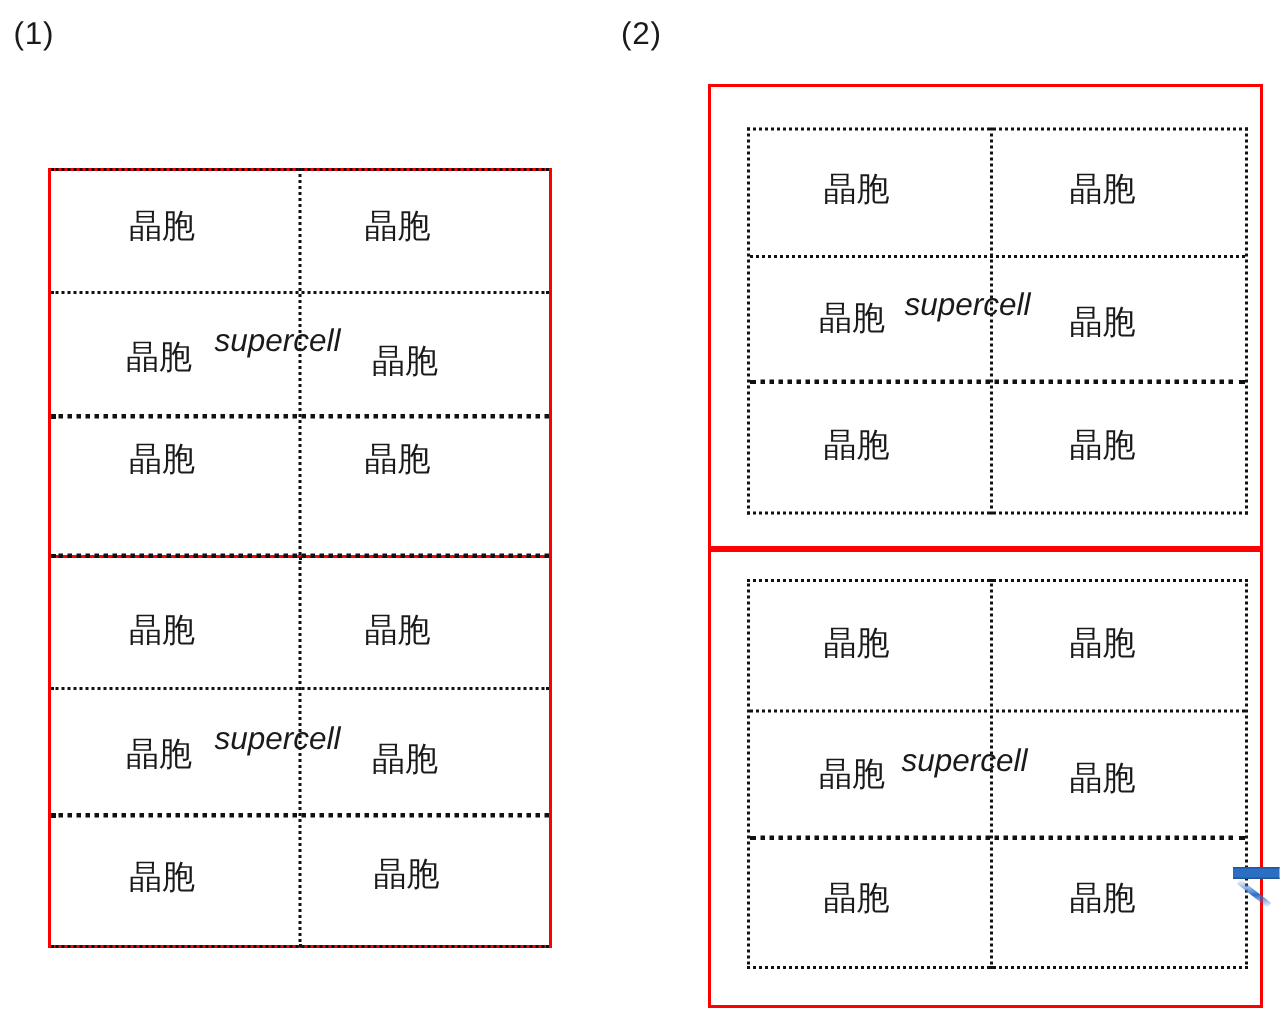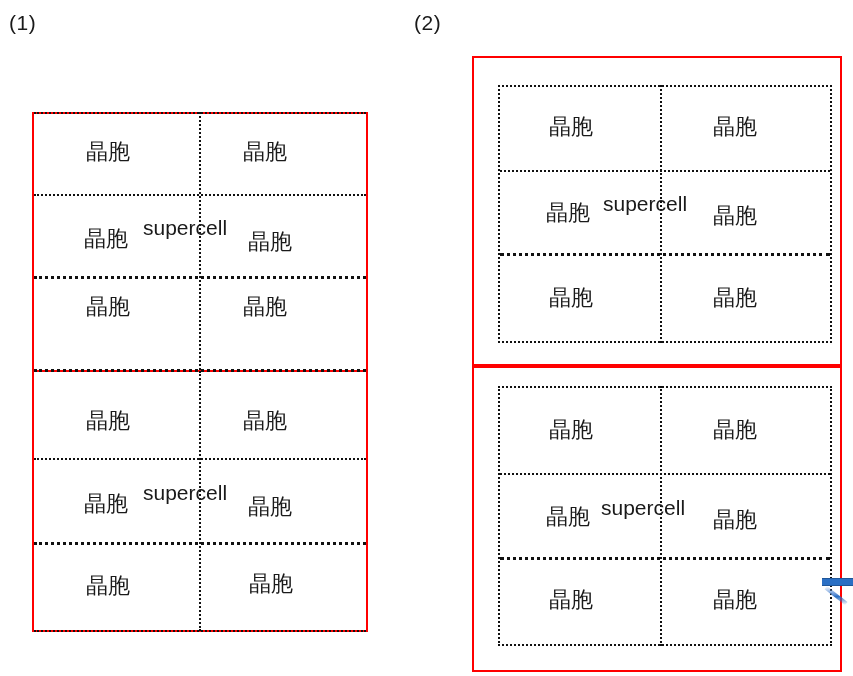--- a/index.html
+++ b/index.html
@@ -84,20 +84,21 @@
     white-space: nowrap;
     font-family: "DejaVu Sans", "Liberation Sans", sans-serif;
   }
   .supercell-text {
     position: absolute;
     font-size: 21px;
     line-height: 1;
     color: #1a1a1a;
     white-space: nowrap;
     font-family: "Liberation Sans", "DejaVu Sans", sans-serif;
+    font-style: italic;
   }
 
   
   .blue-bar {
     position: absolute;
     background: #2a6fc4;
     border-top: 1px solid #1f5699;
     border-bottom: 1px solid #1f5699;
   }
   .blue-diag {

